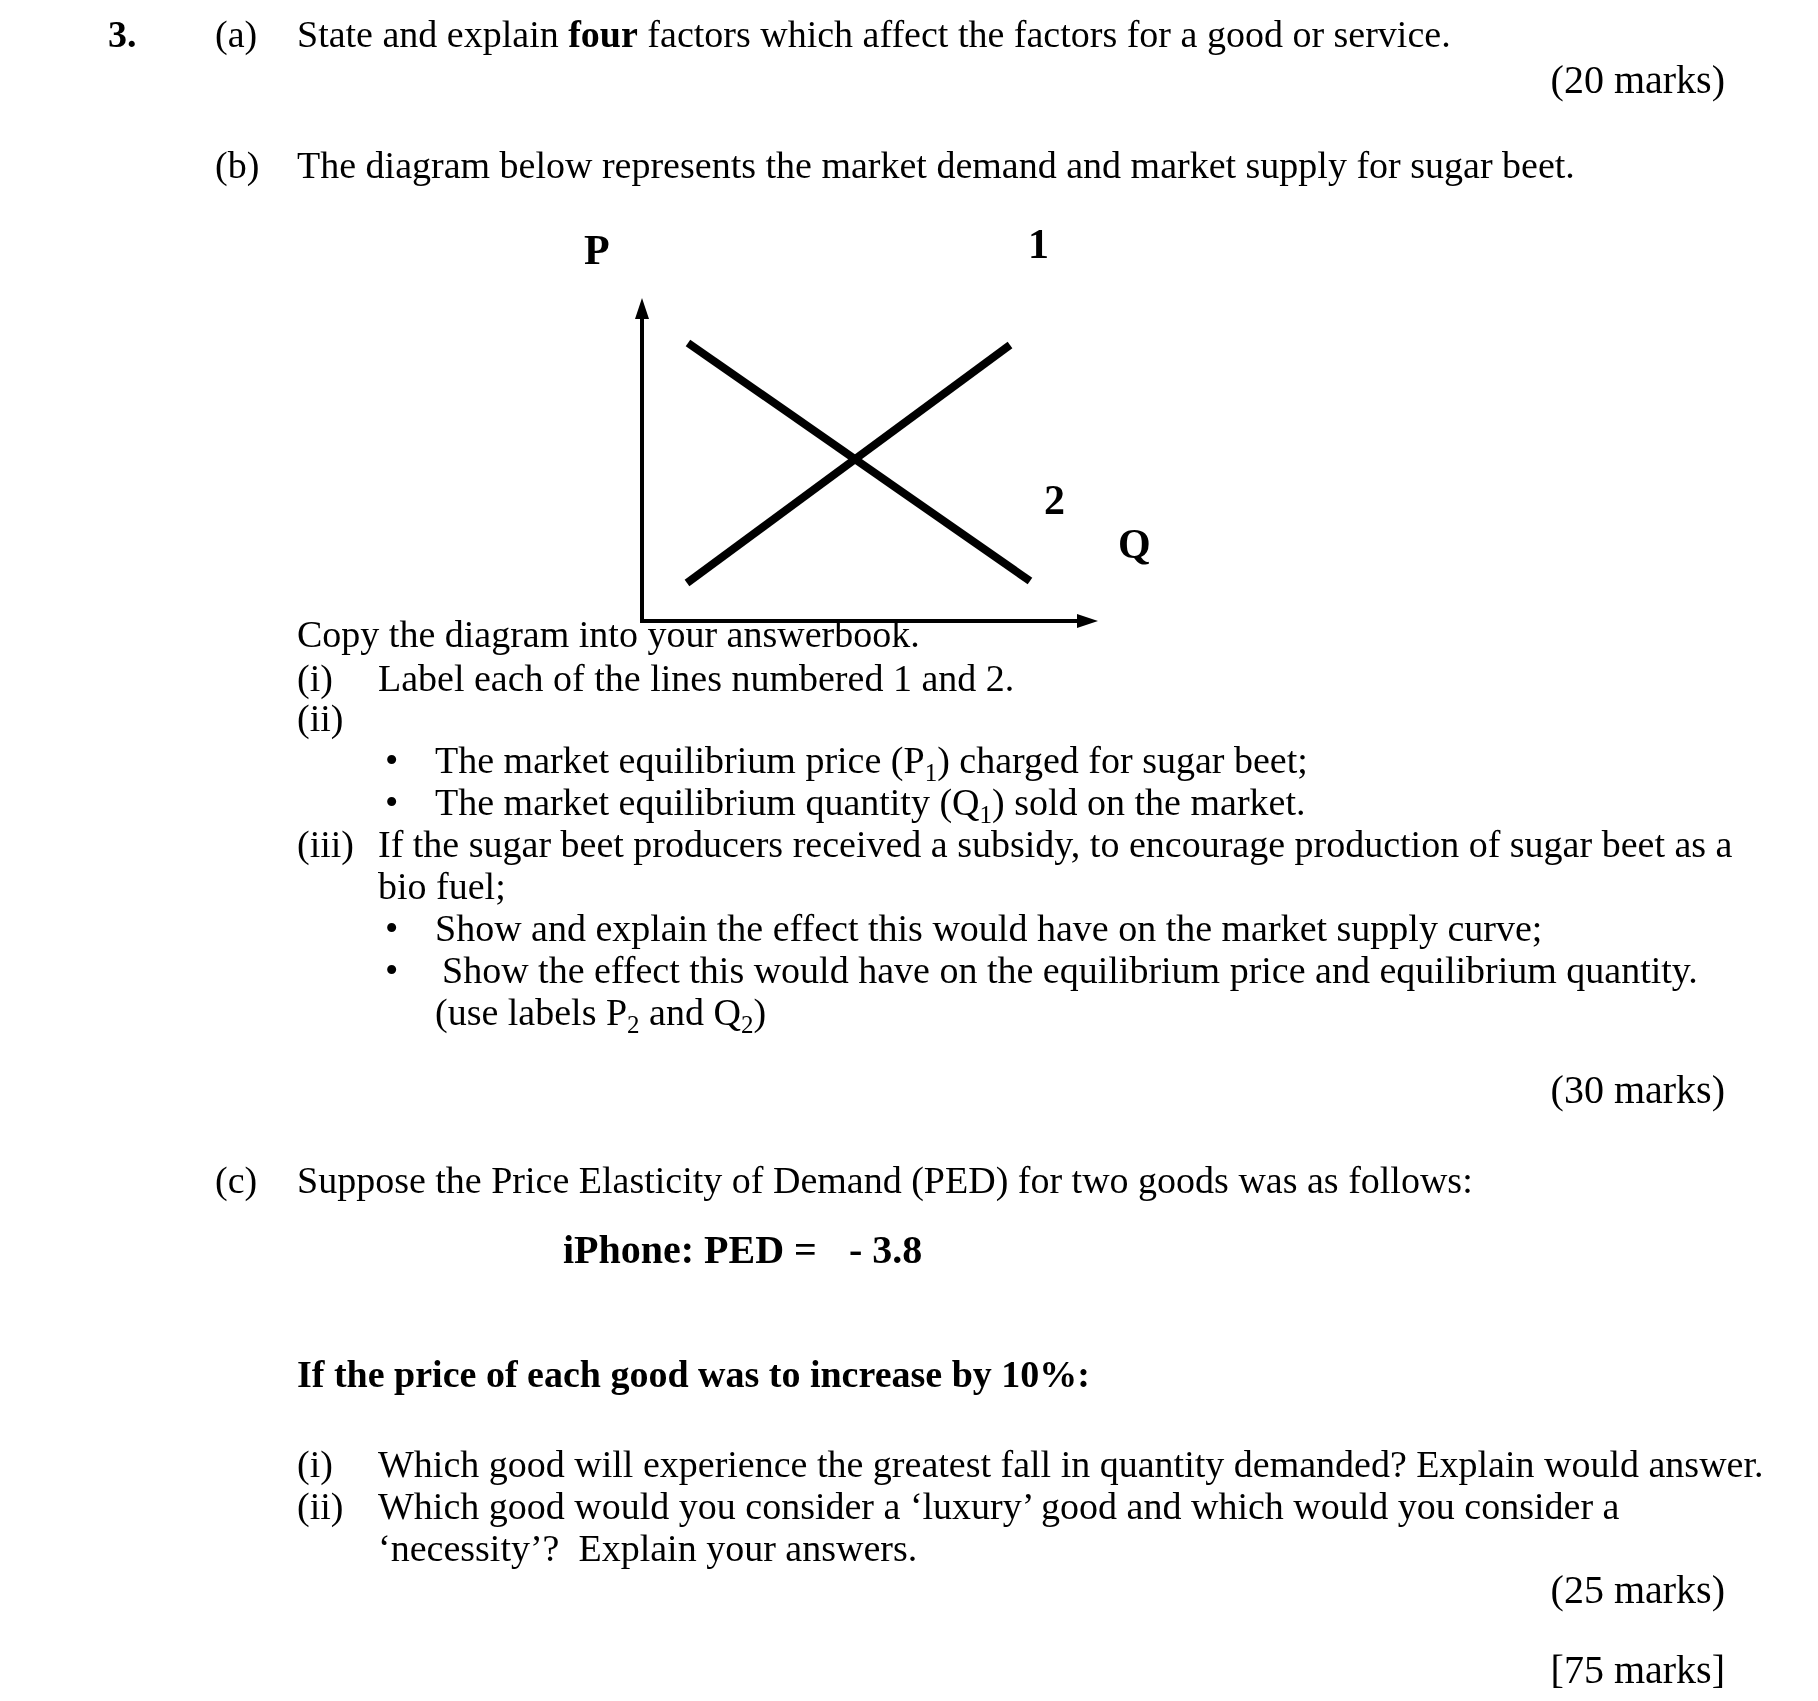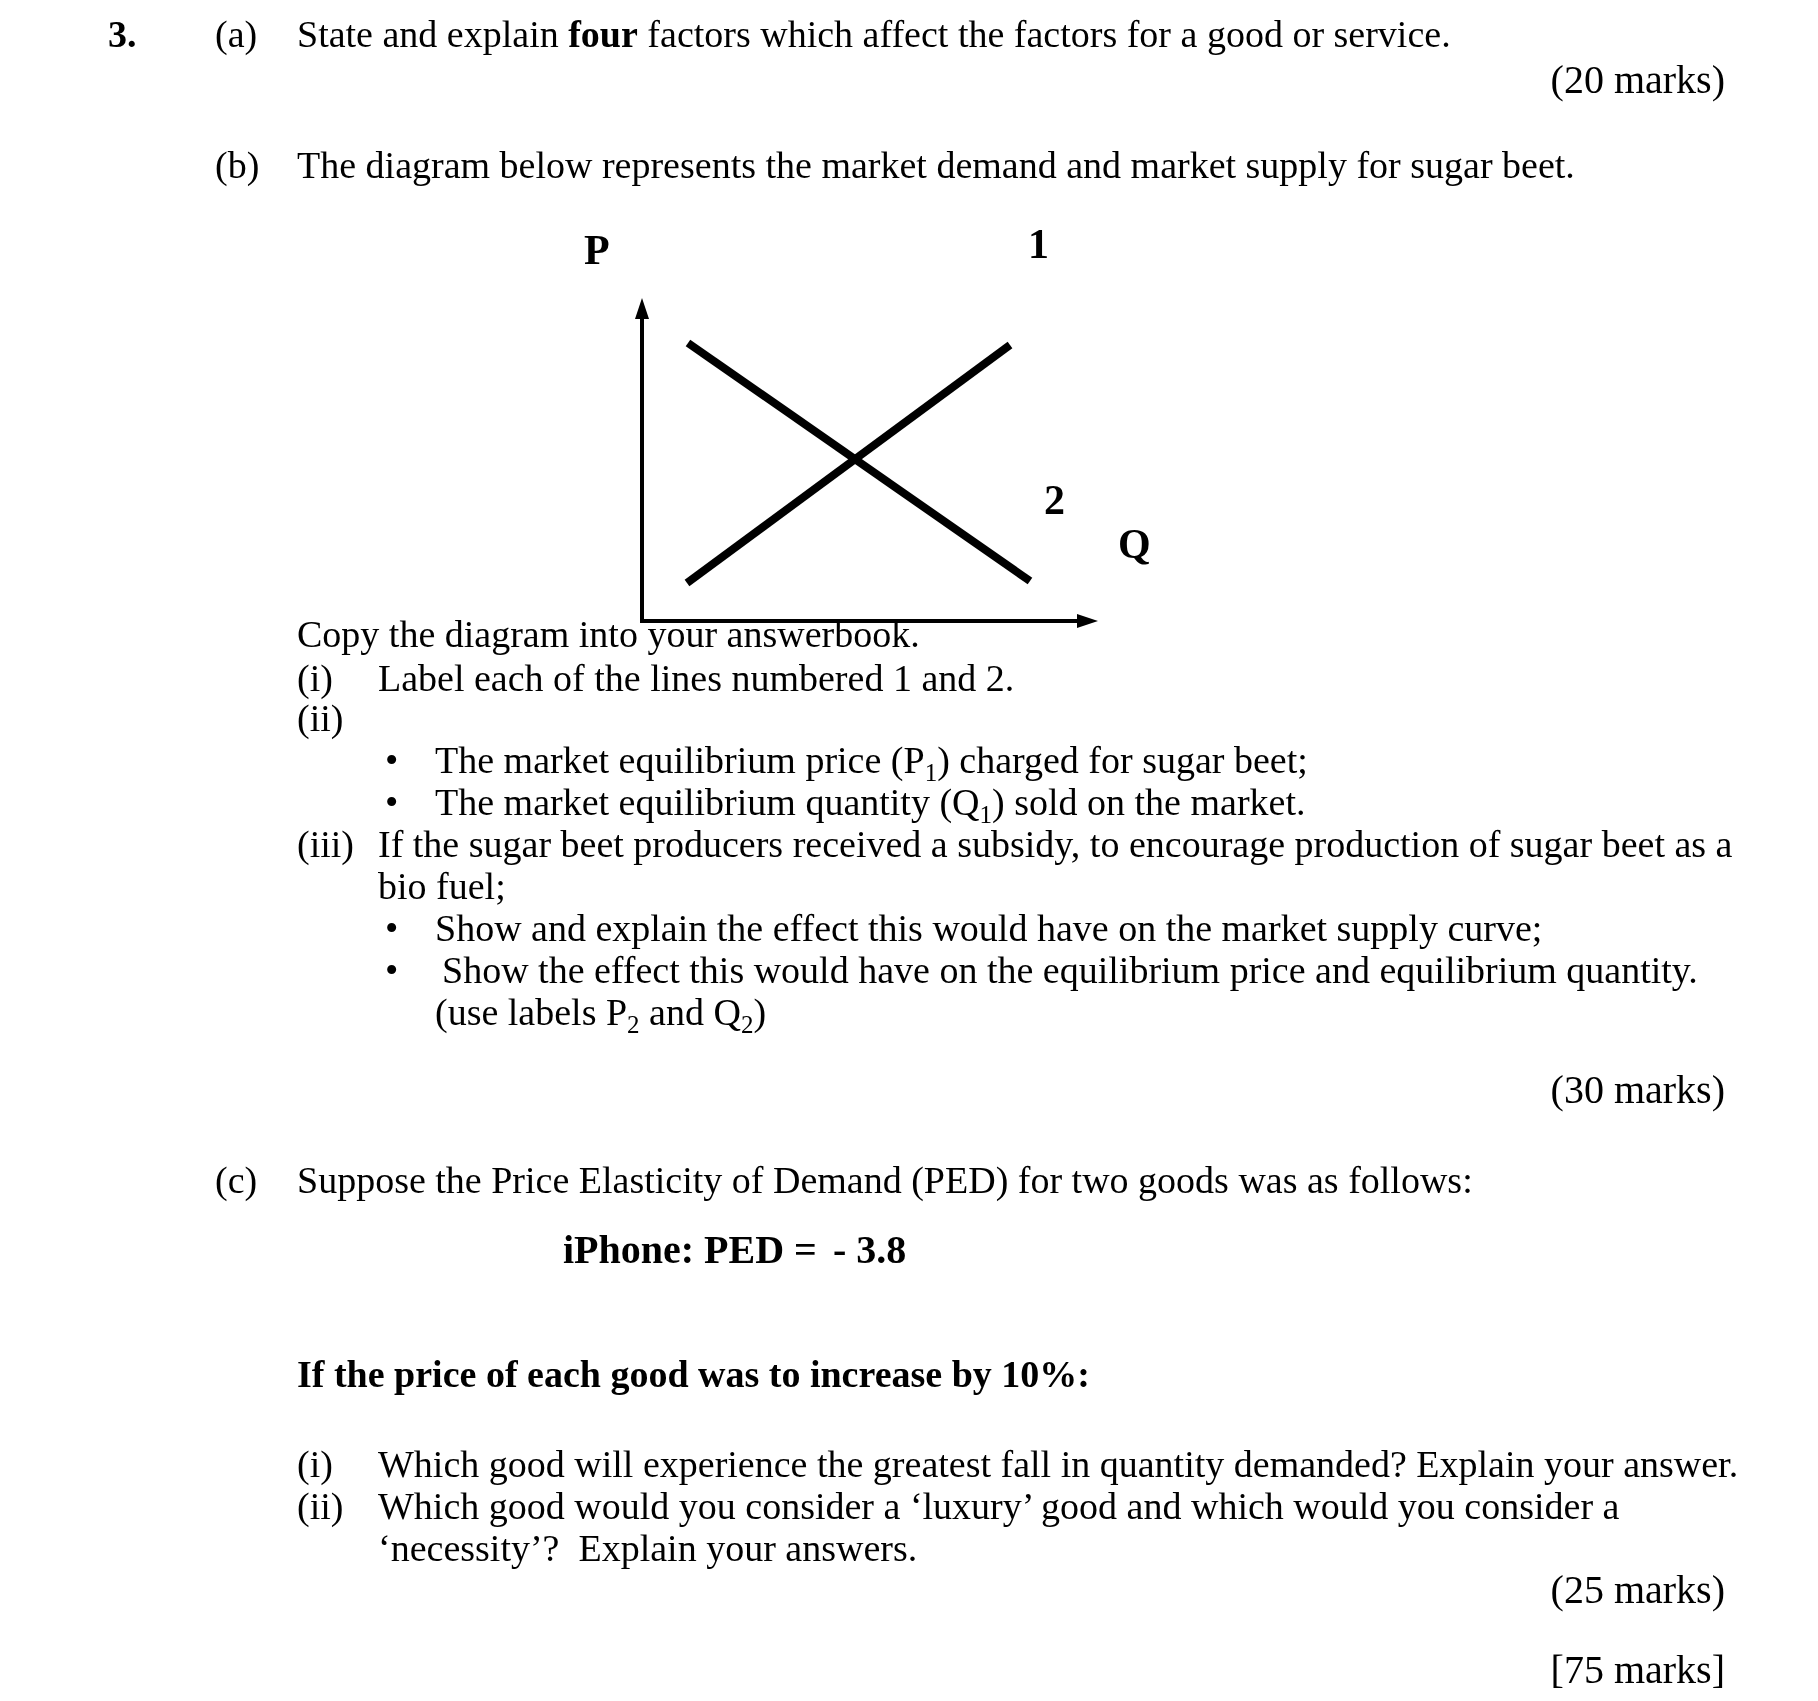--- a/index.html
+++ b/index.html
@@ -11,21 +11,21 @@
     font-family:"Liberation Serif", serif;
     font-size:38px;
     overflow:hidden;
   }
   .row { position:absolute; left:0; width:100%; height:46px; }
   .abs { position:absolute; white-space:pre; }
   .b { font-weight:bold; }
   .marks { position:absolute; right:93px; white-space:pre; font-weight:normal; font-size:40px; }
   .dlabel { position:absolute; font-weight:bold; font-size:42px; white-space:pre; }
   .ped { font-weight:bold; font-size:40px; }
-  .ped .val { margin-left:16px; }
+  .ped .val { margin-left:32px; }
   sub.s { font-size:25px; line-height:0; vertical-align:-8px; }
   svg { display:block; }
 </style>
 </head>
 <body>
 
 <div class="page">
 
   <div class="row" style="top:12px">
     <span class="abs b" style="left:108px">3.</span>
@@ -111,21 +111,21 @@
   <div class="row" style="top:1226px">
     <span class="abs ped" style="left:563px"><span>iPhone: PED =</span><span class="val">- 3.8</span></span>
   </div>
 
   <div class="row" style="top:1352px">
     <span class="abs b" style="left:297px">If the price of each good was to increase by 10%:</span>
   </div>
 
   <div class="row" style="top:1442px">
     <span class="abs" style="left:297px">(i)</span>
-    <span class="abs" style="left:378px">Which good will experience the greatest fall in quantity demanded? Explain your answer.</span>
+    <span class="abs" style="left:378px">Which good will experience the greatest fall in quantity demanded? Explain would answer.</span>
   </div>
 
   <div class="row" style="top:1484px">
     <span class="abs" style="left:297px">(ii)</span>
     <span class="abs" style="left:378px">Which good would you consider a ‘luxury’ good and which would you consider a</span>
   </div>
   <div class="row" style="top:1526px">
     <span class="abs" style="left:378px">‘necessity’?  Explain your answers.</span>
   </div>
 

